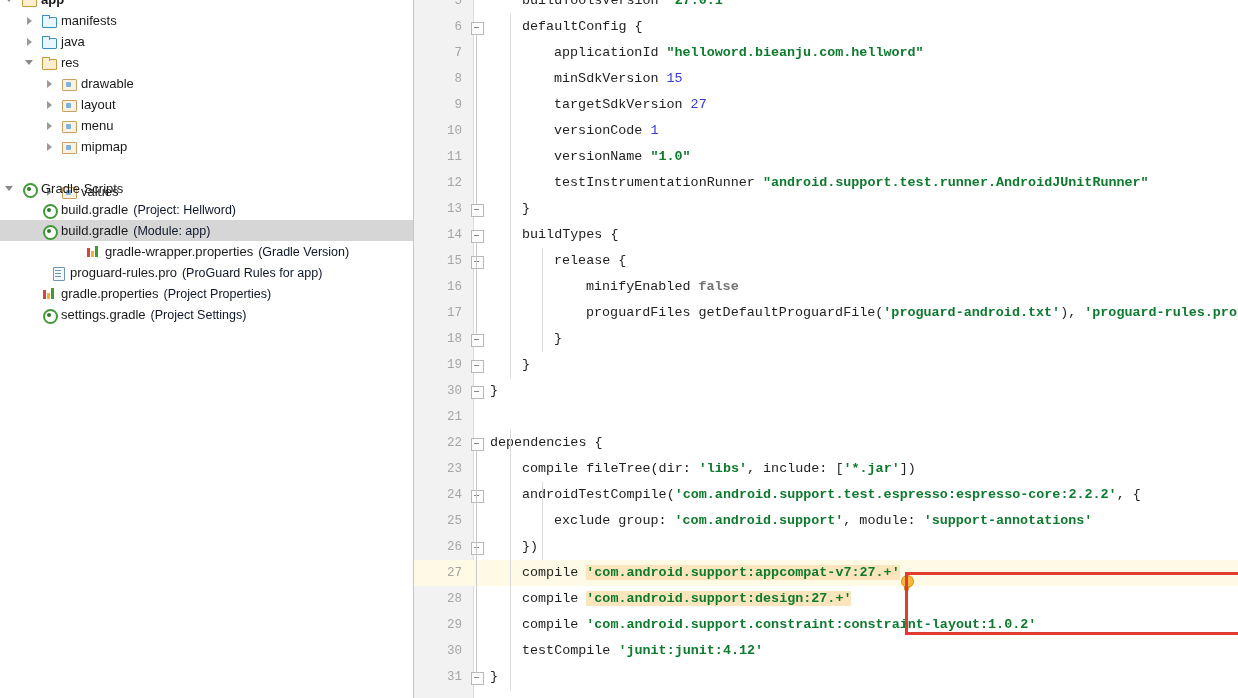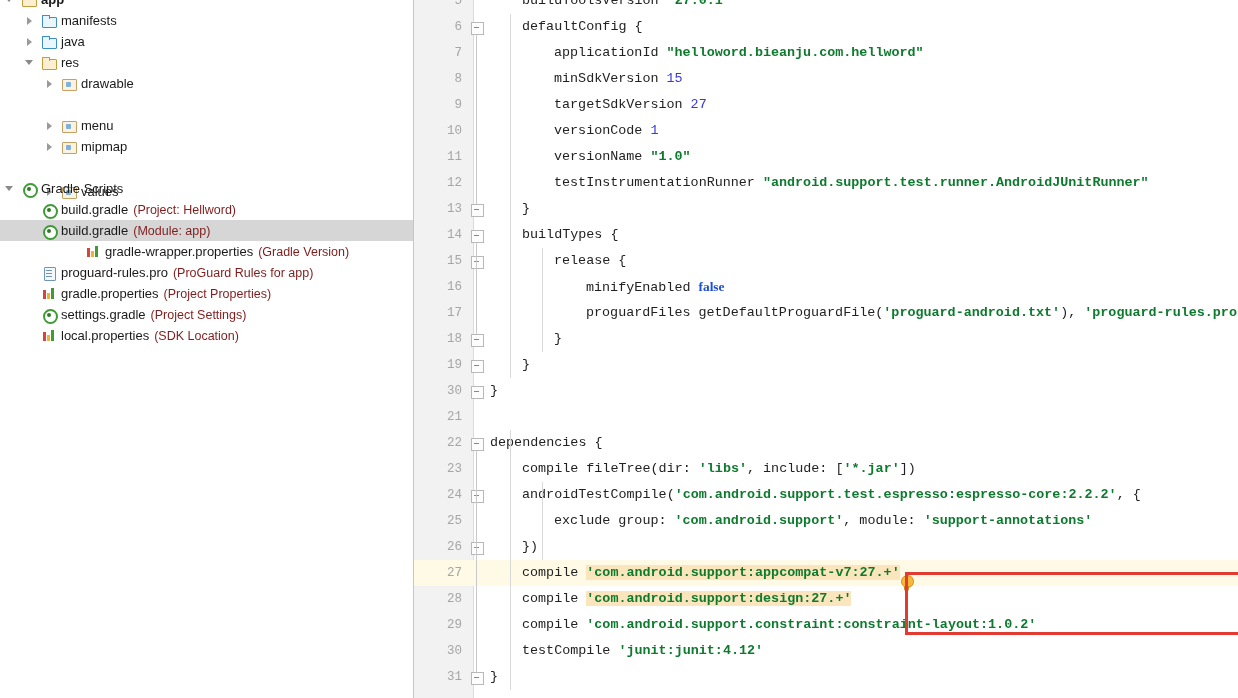--- a/index.html
+++ b/index.html
@@ -84,21 +84,21 @@
   .ico-doc::before{
     content:"";position:absolute;left:3px;top:2px;width:10px;height:12px;
     border:1.3px solid #6f94b5;background:#f3f8fc;border-radius:1px;
   }
   .ico-doc::after{
     content:"";position:absolute;left:5px;top:5px;width:6px;height:1px;
     background:#6f94b5;box-shadow:0 3px 0 #6f94b5,0 6px 0 #6f94b5;
   }
 
   .t-label{font-size:13px;color:#1a1a1a;}
-  .t-sub{font-size:12.5px;color:#7f1d1d;margin-left:5px;}
+  .t-sub{font-size:12.5px;color:#0f172a;margin-left:5px;}
 
   
   #divider{
     position:absolute;left:413px;top:0;width:1px;height:698px;background:#c6c6c6;
     z-index:5;
   }
 
   
   #editor{
     position:relative;flex:1 1 auto;height:698px;background:#ffffff;overflow:hidden;
@@ -128,21 +128,21 @@
   .foldbar{
     position:absolute;left:62px;width:1px;background:#c9c9c9;
   }
   .code{
     position:absolute;left:96px;top:0;line-height:26px;white-space:pre;
     font-family:"Liberation Mono",monospace;font-size:13.4px;color:#222222;
   }
   .k{color:#222222;}
   .s{color:#0e7a2e;font-weight:bold;}
   .n{color:#3a3ad0;}
-  .b{color:#1d4ed8;font-weight:bold;font-family:Liberation Serif, serif;}
+  .b{color:#737373;font-weight:bold;}
   .hl{background:#fae5bd;}
 
   
   .iguide{position:absolute;width:1px;background:#d9d9d9;}
 
   
   #bulb{
     position:absolute;left:486px;top:575px;width:13px;height:17px;z-index:4;
   }
   #bulb .glass{
@@ -193,20 +193,27 @@
         <span style="display: inline-block; flex: 0 0 6px; width: 6px;"></span>
         <span class="ico ico-folder-res"></span>
         <span class="t-label">res</span>
       </div>
       <div class="tree-row" style="top: 73px; position: absolute; left: 0px; right: 0px;">
         <span style="display: inline-block; flex: 0 0 auto; width: 44px;"></span>
         <span class="arrow closed"></span>
         <span style="display: inline-block; flex: 0 0 6px; width: 6px;"></span>
         <span class="ico ico-folder-sub"></span>
         <span class="t-label">drawable</span>
+      </div>
+      <div class="tree-row" style="top: 94px; position: absolute; left: 0px; right: 0px;">
+        <span style="display: inline-block; flex: 0 0 auto; width: 44px;"></span>
+        <span class="arrow closed"></span>
+        <span style="display: inline-block; flex: 0 0 6px; width: 6px;"></span>
+        <span class="ico ico-folder-sub"></span>
+        <span class="t-label">layout</span>
       </div>
       <div class="tree-row" style="top: 115px; position: absolute; left: 0px; right: 0px;">
         <span style="display: inline-block; flex: 0 0 auto; width: 44px;"></span>
         <span class="arrow closed"></span>
         <span style="display: inline-block; flex: 0 0 6px; width: 6px;"></span>
         <span class="ico ico-folder-sub"></span>
         <span class="t-label">menu</span>
       </div>
       <div class="tree-row" style="top: 136px; position: absolute; left: 0px; right: 0px;">
         <span style="display: inline-block; flex: 0 0 auto; width: 44px;"></span>
@@ -250,21 +257,21 @@
         <span class="arrow none"></span>
         <span style="display: inline-block; flex: 0 0 6px; width: 6px;"></span>
         <span class="ico ico-props">
           <i class="b1"></i>
           <i class="b2"></i>
           <i class="b3"></i>
         </span>
         <span class="t-label">gradle-wrapper.properties</span>
         <span class="t-sub">(Gradle Version)</span>
       </div>
-      <div class="tree-row" style="top: 262px; position: absolute; left: 0px; right: 0px;">
+      <div class="tree-row" style="top: 262px; position: absolute; left: 9px; right: 0px;">
         <span style="display: inline-block; flex: 0 0 auto; width: 24px;"></span>
         <span class="arrow none"></span>
         <span style="display: inline-block; flex: 0 0 6px; width: 6px;"></span>
         <span class="ico ico-doc"></span>
         <span class="t-label">proguard-rules.pro</span>
         <span class="t-sub">(ProGuard Rules for app)</span>
       </div>
       <div class="tree-row" style="top: 283px; position: absolute; left: 0px; right: 0px;">
         <span style="display: inline-block; flex: 0 0 auto; width: 24px;"></span>
         <span class="arrow none"></span>
@@ -277,32 +284,20 @@
         <span class="t-label">gradle.properties</span>
         <span class="t-sub">(Project Properties)</span>
       </div>
       <div class="tree-row" style="top: 304px; position: absolute; left: 0px; right: 0px;">
         <span style="display: inline-block; flex: 0 0 auto; width: 24px;"></span>
         <span class="arrow none"></span>
         <span style="display: inline-block; flex: 0 0 6px; width: 6px;"></span>
         <span class="ico ico-gradle"></span>
         <span class="t-label">settings.gradle</span>
         <span class="t-sub">(Project Settings)</span>
-      </div>
-      <div class="tree-row" style="top: 325px; position: absolute; left: 0px; right: 0px;">
-        <span style="display: inline-block; flex: 0 0 auto; width: 24px;"></span>
-        <span class="arrow none"></span>
-        <span style="display: inline-block; flex: 0 0 6px; width: 6px;"></span>
-        <span class="ico ico-props">
-          <i class="b1"></i>
-          <i class="b2"></i>
-          <i class="b3"></i>
-        </span>
-        <span class="t-label">local.properties</span>
-        <span class="t-sub">(SDK Location)</span>
       </div>
     </div>
 
   <div id="divider"></div>
 
   <div id="editor">
     <div id="gutter-bg"></div>
     <div id="gutter-line"></div>
     <div id="lines-host">
         <div class="eline" style="top: -12px;"></div>

